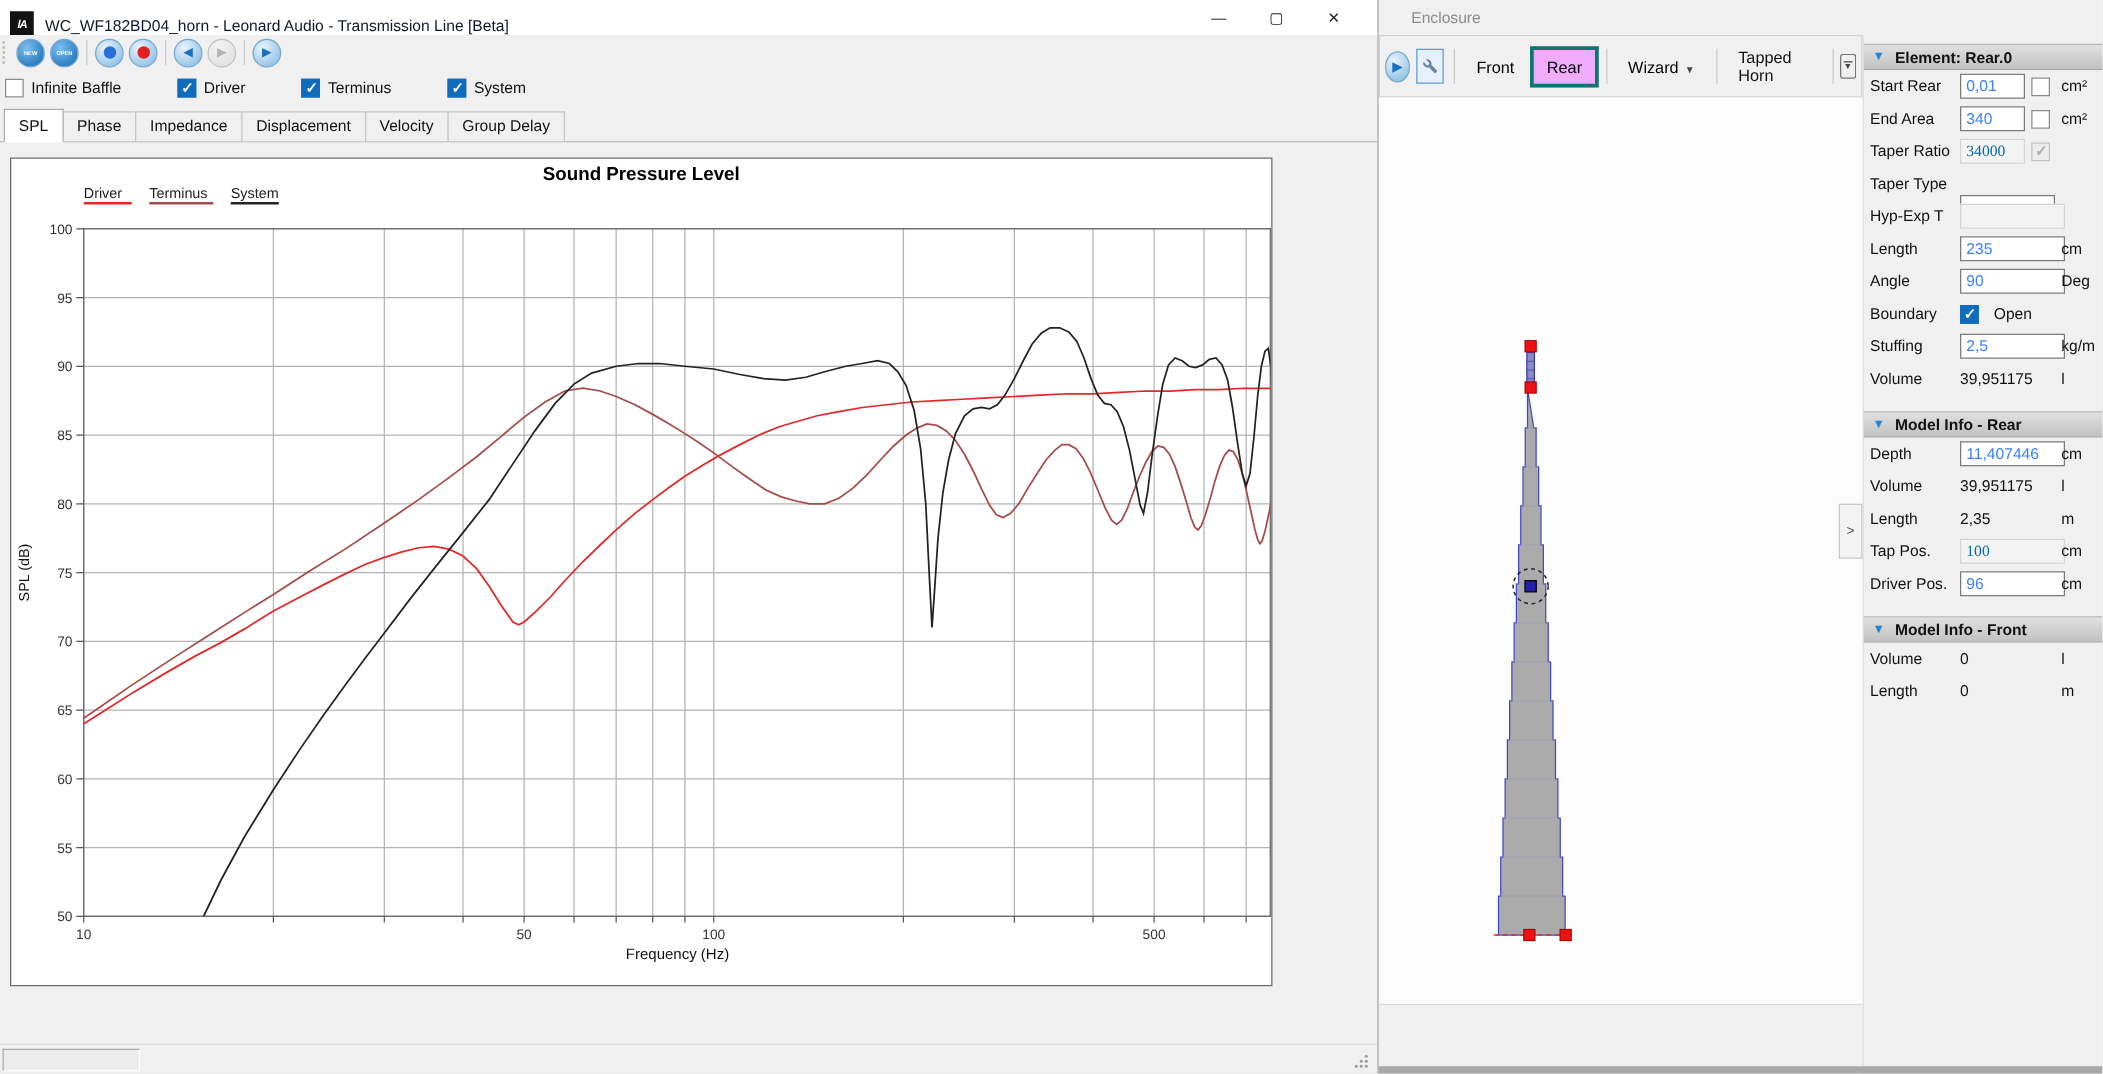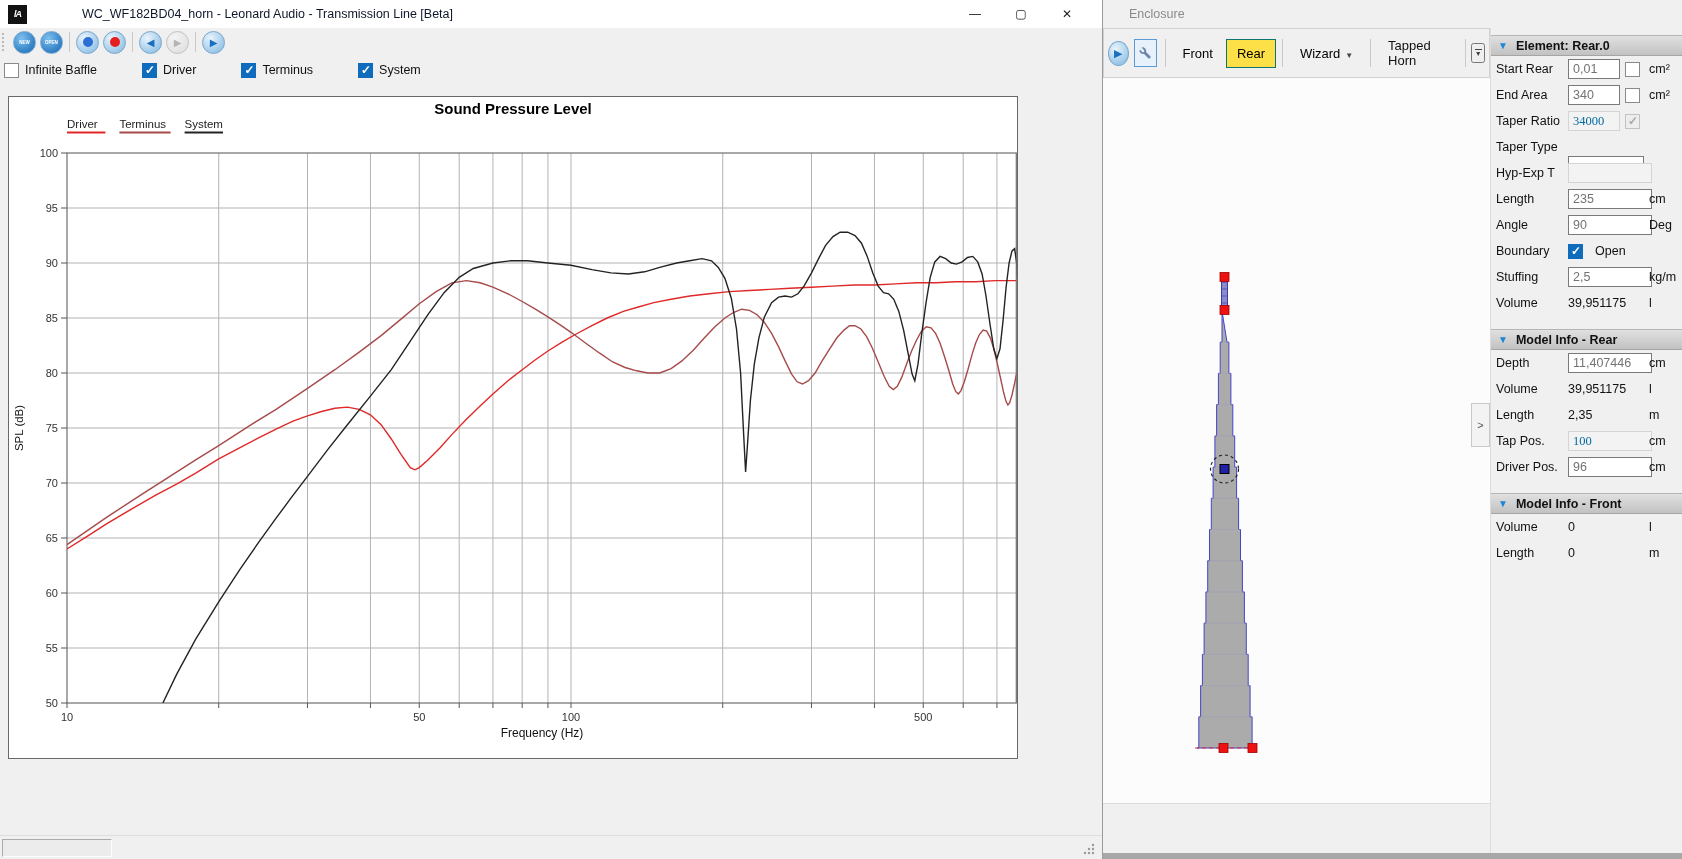--- a/index.html
+++ b/index.html
@@ -1,21 +1,21 @@
 <!DOCTYPE html>
 <html><head>
 <meta charset="utf-8">
 <style>
   * { margin:0; padding:0; box-sizing:border-box; }
   html,body { width:1682px; height:859px; overflow:hidden; }
   body { font-family:"Liberation Sans", sans-serif; background:#e9e9e9; position:relative; font-size:12.5px; color:#111; }
 
   
   #main-window { position:absolute; left:0; top:0; width:1102px; height:859px; background:#f0f0f0; display:flex; flex-direction:column; }
-  .titlebar { height:28px; background:#ffffff; display:flex; align-items:center; flex:0 0 auto;gap:46px; }
+  .titlebar { height:28px; background:#ffffff; display:flex; align-items:flex-end; flex:0 0 auto; }
   .app-icon { width:19px; height:19px; margin:0 9px 0 8px; background:#121212; color:#fff; font-size:9px; font-weight:bold; font-style:italic; display:flex; align-items:center; justify-content:center; letter-spacing:-1px; }
   .title-text { font-size:12.5px; color:#0f172a; }
   .win-controls { margin-left:auto; display:flex; padding-right:12px; }
   .win-btn { width:46px; height:28px; display:flex; align-items:center; justify-content:center; font-size:12px; color:#222; background:transparent; border:none; cursor:default; }
   .menubar { height:30px; background:#f0f0f0; display:flex; align-items:center; padding-left:2px; flex:0 0 auto; }
   .menu-item { padding:4px 11px; font-size:13px; }
   .toolbar { height:28px; display:flex; align-items:center; padding-left:1px; flex:0 0 auto; }
   .tgrip { width:6px; height:18px; border-left:2px dotted #b9b9b9; margin:0 3px 0 1px; }
   .tbtn { width:23px; height:23px; border-radius:50%; margin:0 2px; display:flex; align-items:center; justify-content:center; border:1px solid #79a7cc; background:radial-gradient(circle at 35% 30%, #eaf4fc, #a8cfec 60%, #7fb4de); font-size:10px; color:#1a6fc0; }
   .tbtn.sphere { background:radial-gradient(circle at 35% 30%, #7ec0f0, #2f7fc4 70%); color:#fff; font-size:4.5px; font-weight:bold; letter-spacing:0; }
@@ -39,39 +39,39 @@
 
   
   #enclosure-window { position:absolute; left:1102px; top:0; width:580px; height:859px; background:#f0f0f0; border-left:1px solid #9a9a9a; display:flex; flex-direction:column; }
   .titlebar2 { height:28px; background:#f0f0f0; color:#8a8a8a; font-size:12.5px; display:flex; align-items:center; padding-left:26px; flex:0 0 auto; }
   .enc-body { flex:1 1 auto; display:flex; position:relative; }
   .enc-left { width:387px; display:flex; flex-direction:column; }
   .enc-toolbar { height:50px; background:#f0f0f0; border:1px solid #d2d2d2; display:flex; align-items:center; padding:0 4px 0 2px; flex:0 0 auto; }
   .round-btn { width:25px; height:25px; border-radius:50%; border:1px solid #79a7cc; background:radial-gradient(circle at 35% 30%, #eaf4fc, #a8cfec 60%, #7fb4de); color:#1a6fc0; font-size:11px; display:flex; align-items:center; justify-content:center; margin:0 2px; }
   .tool-toggle { width:28px; height:28px; border:1px solid #5b9bd5; background:#e7f1fb; display:flex; align-items:center; justify-content:center; margin:0 3px; }
   .txt-btn { font-size:13px; padding:6px 10px; margin:0 1px; background:transparent; border:1px solid transparent; }
-  .txt-btn.selected { border:1px solid #0f766e; background:#fde047; }
+  .txt-btn.selected { border:3px solid #0f766e; background:#f0abfc; }
   .caret { font-size:8px; color:#444; margin-left:5px; }
   .esep { width:1px; height:28px; background:#c9c9c9; margin:0 5px; }
   .overflow-btn { margin-left:auto; width:16px; height:20px; display:flex; flex-direction:column; align-items:center; justify-content:center; color:#444; }
   .overflow-btn .bar { width:7px; height:1px; background:#444; margin-bottom:1px; }
   .overflow-btn .arr { font-size:7px; line-height:6px; }
   .enc-canvas { flex:1 1 auto; background:#fcfcfc; position:relative; }
   .enc-footer { height:59px; background:#f0f0f0; border-top:1px solid #dadada; flex:0 0 auto; }
   .enc-bottom-edge { position:absolute; left:0; right:0; bottom:0; height:6px; background:#a8a8a8; z-index:5; }
   .collapse-btn { position:absolute; left:368px; top:375px; width:19px; height:44px; background:#f3f3f3; border:1px solid #c9c9c9; color:#555; font-size:11px; display:flex; align-items:center; justify-content:center; z-index:3; }
 
   
   .sidebar { width:192px; background:#f0f0f0; border-left:1px solid #dcdcdc; padding-top:7px; flex:0 0 auto; }
   .sec-header { height:21px; background:linear-gradient(#e0e0e0,#c2c2c2); border-top:1px solid #b5b5b5; border-bottom:1px solid #a5a5a5; display:flex; align-items:center; font-weight:bold; font-size:12.5px; padding-left:7px; }
   .sec-header .tri { color:#1f86d6; font-size:10px; margin-right:8px; }
   .sec-header.gap { margin-top:13px; }
   .prow { height:26px; display:flex; align-items:center; padding-left:5px; position:relative; }
   .plabel { width:72px; font-size:12.5px; flex:0 0 auto; }
-  .pinput { width:52px; height:20px; border:1px solid #7a7a7a; font-family:"Liberation Sans",sans-serif; font-size:12.5px; padding:0 4px; background:#fff; color:#737373; }
+  .pinput { width:52px; height:20px; border:1px solid #7a7a7a; font-family:"Liberation Sans",sans-serif; font-size:12.5px; padding:0 4px; background:#fff; color:#3b82f6; }
   .pinput.wide { width:84px; }
   .pinput.dis { background:#f3f3f3; border-color:#d4d4d4; color:#0369a1;font-family:Liberation Serif, serif; }
   .pselect { width:76px; height:22px; border:1px solid #7a7a7a; background:#fff; display:flex; align-items:flex-end; justify-content:space-between; padding:0 5px; font-size:12.5px;margin-top:39px; }
   .pstatic { font-size:12.5px; }
   .aux { position:absolute; left:134px; width:15px; height:15px; border:1px solid #8a8a8a; background:#fff; }
   .aux.dis-checked { background:#ededed; border-color:#c2c2c2; }
   .aux.dis-checked::after { content:"✓"; position:absolute; left:2px; top:-1px; color:#a8a8a8; font-size:12px; font-weight:bold; }
   .punit { position:absolute; left:158px; font-size:12.5px; white-space:nowrap; }
   .wcheck.small { width:15px; height:15px; }
 </style>
@@ -120,20 +120,28 @@
     <span class="chk-item">
       <span class="wcheck checked"></span>
       <span>Terminus</span>
     </span>
     <span class="chk-item">
       <span class="wcheck checked"></span>
       <span>System</span>
     </span>
   </div>
 
+  <div class="tabstrip">
+    <span class="tab active">SPL</span>
+    <span class="tab">Phase</span>
+    <span class="tab">Impedance</span>
+    <span class="tab">Displacement</span>
+    <span class="tab">Velocity</span>
+    <span class="tab">Group Delay</span>
+  </div>
 
   <div class="tabpage">
     <div class="chart-panel">
       <svg id="spl-svg" width="1008" height="661" viewBox="0 0 1008 661">
         <g id="chart-dyn">
             <defs>
               <clipPath id="plotclip">
                 <rect x="58" y="56" width="949.3" height="550"></rect>
               </clipPath>
             </defs>

